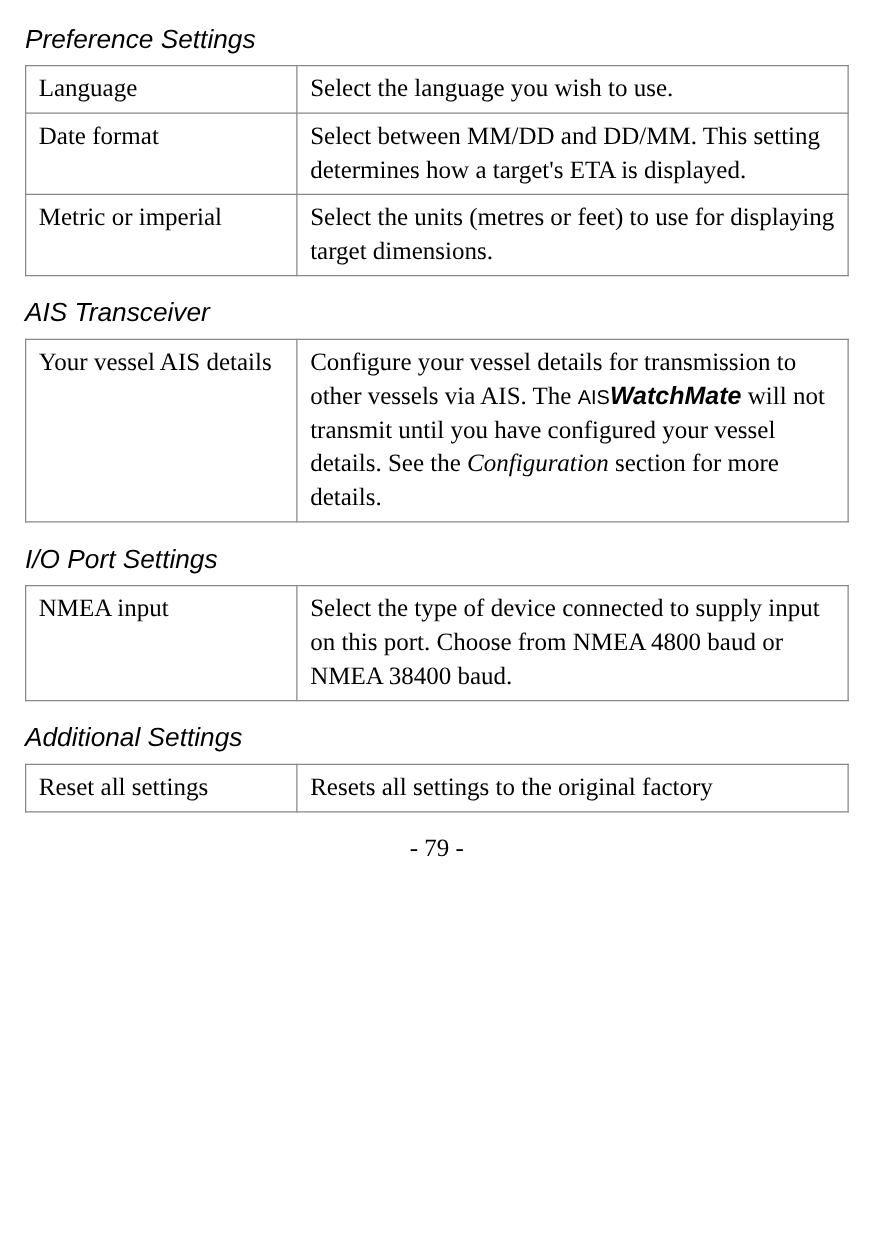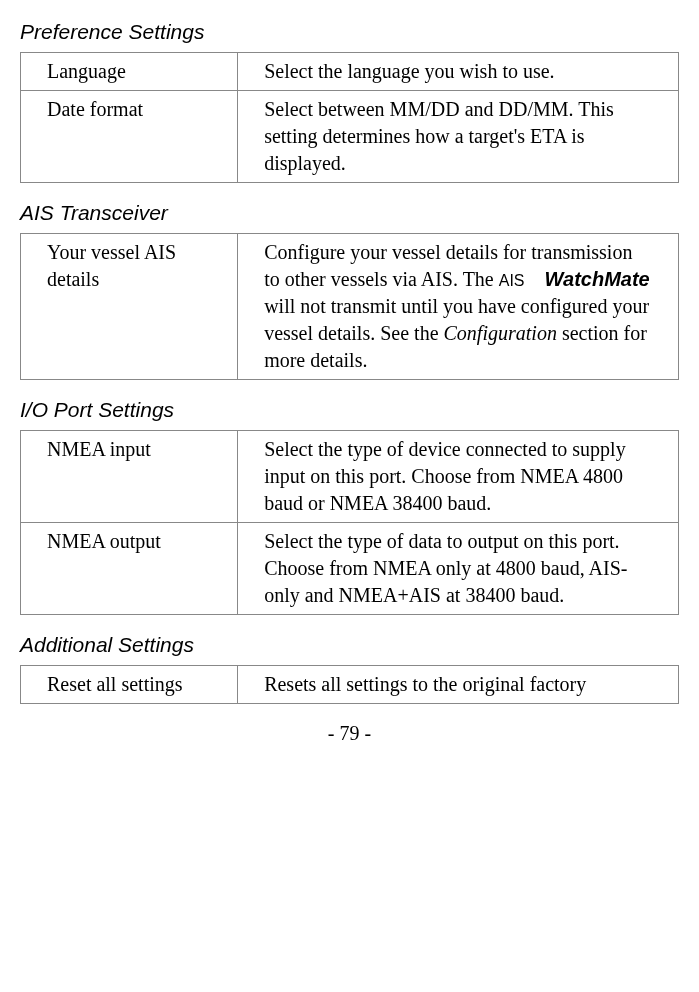--- a/index.html
+++ b/index.html
@@ -19,35 +19,34 @@
       margin: 10px 0 8px 0;
     }
     table.settings {
       width: 100%;
       border-collapse: collapse;
       margin-bottom: 18px;
       table-layout: fixed;
     }
     table.settings td {
       border: 1px solid #888;
-      padding: 5px 26px;
+      padding: 5px 10px;
       vertical-align: top;
       line-height: 1.35;
     }
     table.settings col.c1 { width: 33%; }
     table.settings col.c2 { width: 67%; }
     .ais-prefix {
       font-family: Arial, Helvetica, sans-serif;
       font-size: 16px;
     }
     .brand-italic {
       font-family: Arial, Helvetica, sans-serif;
       font-style: italic;
       font-weight: bold;
-      margin-left: 20px;
     }
     .config-italic {
       font-style: italic;
     }
     .page-number {
       text-align: center;
       margin-top: 12px;
       font-size: 20px;
     }
   </style>
@@ -61,20 +60,24 @@
       <col class="c2">
     </colgroup>
   <tbody>
       <tr>
     <td>Language</td>
     <td>Select the language you wish to use.</td>
   </tr>
   <tr>
     <td>Date format</td>
     <td>Select between MM/DD and DD/MM. This setting determines how a target's ETA is displayed.</td>
+  </tr>
+  <tr>
+    <td>Metric or imperial</td>
+    <td>Select the units (metres or feet) to use for displaying target dimensions.</td>
   </tr>
 </tbody>
   </table>
 
 <h3 class="section-heading">AIS Transceiver</h3>
 <table class="settings">
   <colgroup>
       <col class="c1">
       <col class="c2">
     </colgroup>
@@ -92,24 +95,20 @@
 <table class="settings">
   <colgroup>
       <col class="c1">
       <col class="c2">
     </colgroup>
   <tbody>
       <tr>
     <td>NMEA input</td>
     <td>Select the type of device connected to supply input on this port. Choose from NMEA 4800 baud or NMEA 38400 baud.</td>
   </tr>
-  <tr>
-    <td>NMEA output</td>
-    <td>Select the type of data to output on this port. Choose from NMEA only at 4800 baud, AIS-only and NMEA+AIS at 38400 baud.</td>
-  </tr>
 </tbody>
   </table>
 
 <h3 class="section-heading">Additional Settings</h3>
 <table class="settings">
   <colgroup>
       <col class="c1">
       <col class="c2">
     </colgroup>
   <tbody>

